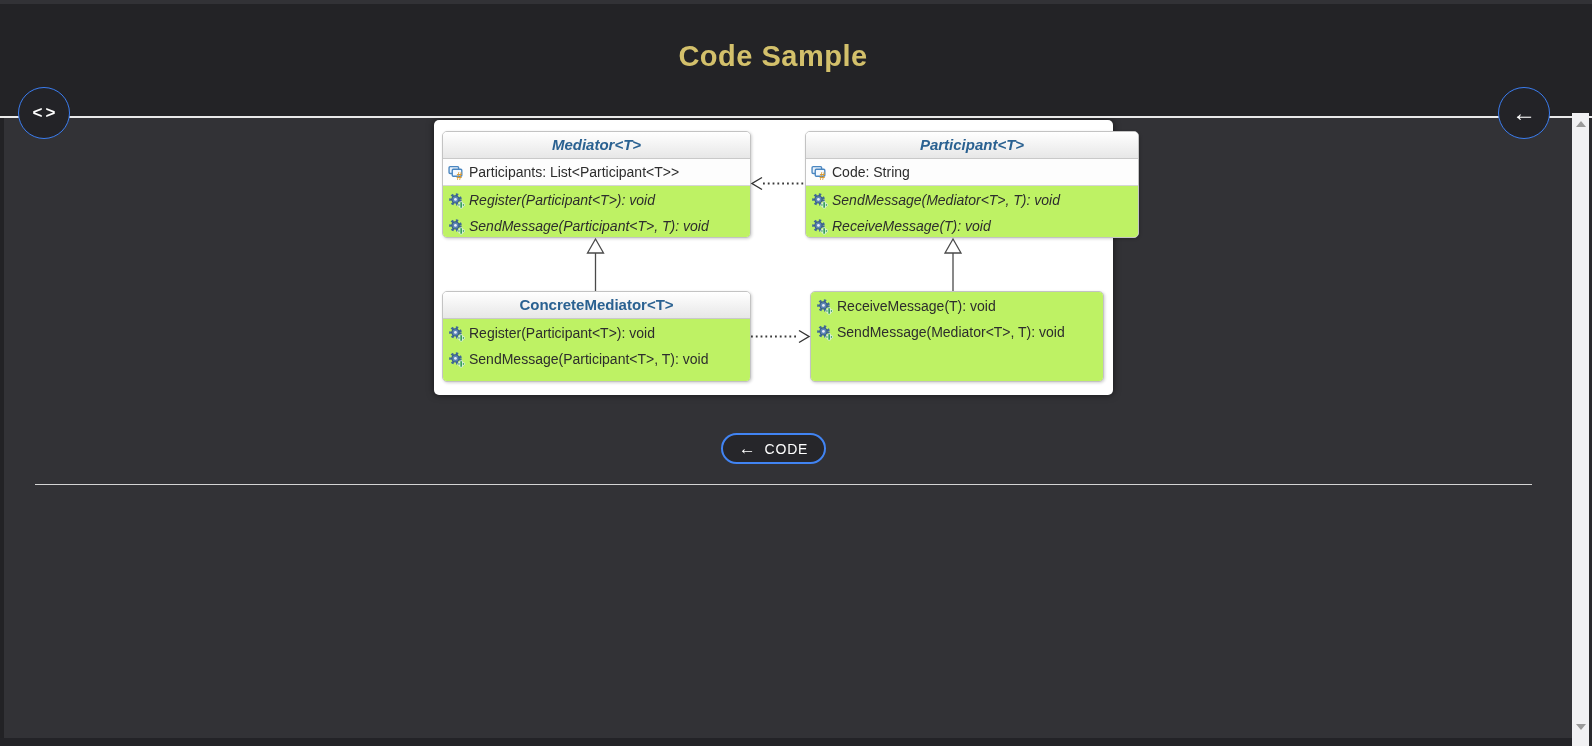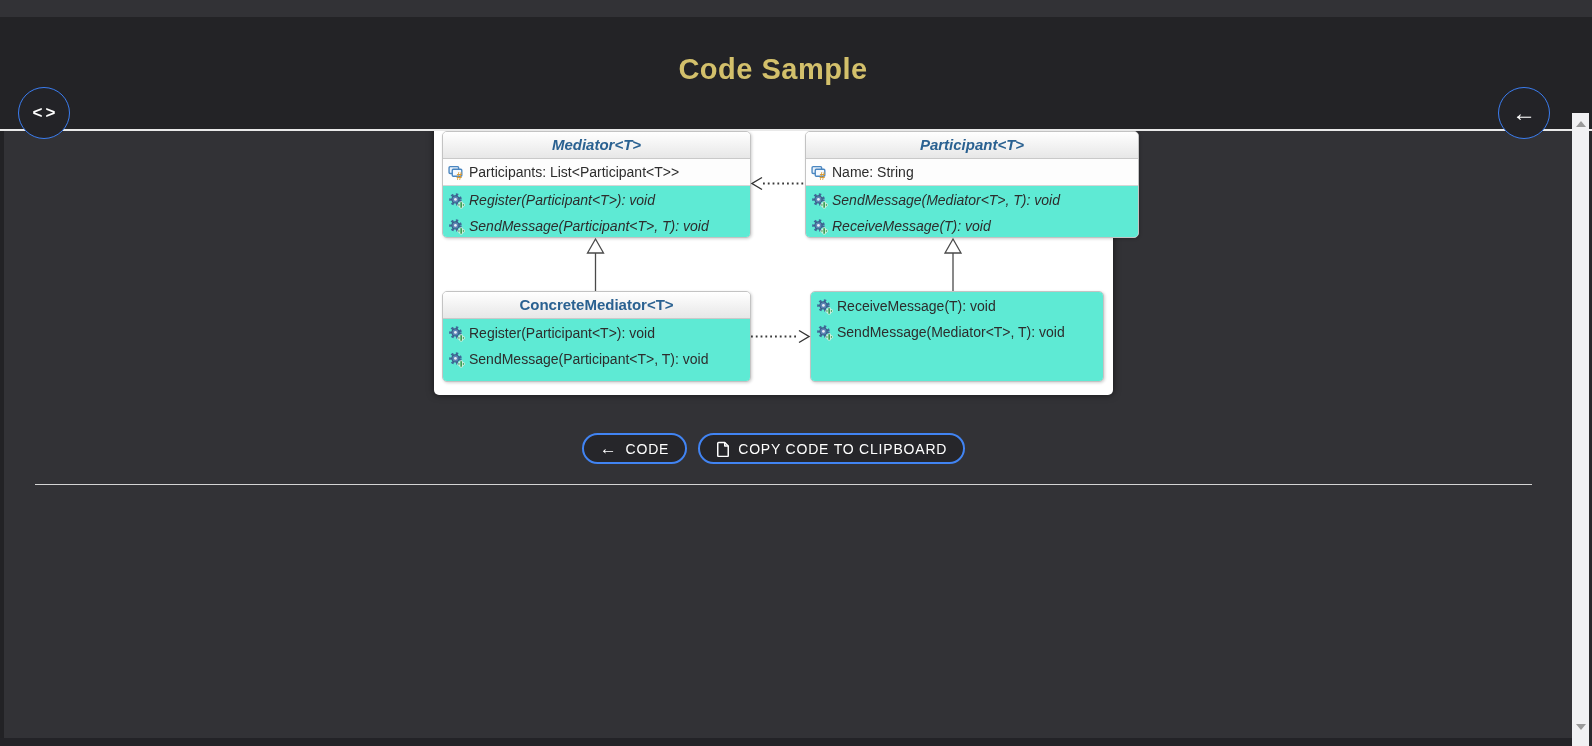--- a/index.html
+++ b/index.html
@@ -3,21 +3,21 @@
 <meta charset="utf-8">
 <style>
   html,body{margin:0;padding:0;background:#18181a;}
   #app{
     position:relative;width:1592px;height:746px;overflow:hidden;
     background:#323236;font-family:"Liberation Sans",sans-serif;
     -webkit-font-smoothing:antialiased;
   }
   
   .app-header{
-    position:absolute;top:17px;left:0;width:1592px;height:112px;
+    position:absolute;top:4px;left:0;width:1592px;height:112px;
     background:#232326;border-bottom:2px solid #e9e9e9;z-index:2;
   }
   .page-title{
     position:absolute;top:36px;left:773px;transform:translateX(-50%);
     color:#d3c06b;font-size:29px;font-weight:bold;letter-spacing:.5px;white-space:nowrap;
   }
   
   .fab{
     position:absolute;width:52px;height:52px;border-radius:50%;
     background:#232327;border:1.5px solid #3b7df0;z-index:5;
@@ -42,21 +42,21 @@
     font-size:15px;font-weight:bold;color:#2a6191;
     background:linear-gradient(#ffffff,#e7e7e7);border-bottom:1px solid #c9c9c9;
     white-space:nowrap;
   }
   .abstract .uml-title{font-style:italic;}
   .uml-row{
     height:26px;flex:0 0 auto;display:flex;align-items:center;gap:4px;
     padding-left:5px;font-size:14px;color:#2d2d2d;white-space:nowrap;
   }
   .uml-row.field{background:#fdfdfd;border-bottom:1px solid #d6d6d6;}
-  .uml-methods{flex:1 1 auto;background:#5eead4;padding-top:1px;}
+  .uml-methods{flex:1 1 auto;background:#bef264;padding-top:1px;}
   .abstract .uml-methods .member-text{font-style:italic;}
   .uml-row .icon{flex:0 0 auto;display:inline-flex;width:17px;height:17px;}
   .connectors{position:absolute;left:0;top:0;pointer-events:none;}
   
   .actions{
     position:absolute;top:433px;left:0;width:1547px;
     display:flex;justify-content:center;gap:11px;z-index:2;
   }
   .pill-btn{
     height:31px;box-sizing:border-box;border:2px solid #4184f3;border-radius:17px;
@@ -140,21 +140,21 @@
     <div class="uml-box abstract" style="left:371px;top:11px;width:334px;height:107px">
       <div class="uml-title">Participant&lt;T&gt;</div>
       <div class="uml-row field">
         <span class="icon">
           <svg viewBox="0 0 16 16" width="17" height="17">
               <rect x="1" y="2.5" width="9" height="6.5" rx="1" fill="#e8f1fa" stroke="#4a86c0" stroke-width="1.3"></rect>
               <rect x="4" y="5" width="9" height="6.5" rx="1" fill="#f4f9ff" stroke="#4a86c0" stroke-width="1.3"></rect>
               <text x="8" y="15.5" font-size="9.5" font-weight="bold" fill="#dd9c33">#</text>
             </svg>
         </span>
-        <span class="member-text">Name: String</span>
+        <span class="member-text">Code: String</span>
       </div>
       <div class="uml-methods">
         <div class="uml-row">
           <span class="icon">
             <svg viewBox="0 0 16 16" width="17" height="17">
                 <circle cx="7" cy="7" r="4.6" fill="none" stroke="#3f6899" stroke-width="2.6" stroke-dasharray="2.1 2.2"></circle>
                 <circle cx="7" cy="7" r="3.4" fill="#5b84b5" stroke="#35597f" stroke-width="1"></circle>
                 <circle cx="7" cy="7" r="1.3" fill="#e9eef5"></circle>
                 <rect x="9.4" y="11" width="6" height="2.4" rx="0.5" fill="#2f9e4f" stroke="#ffffff" stroke-width="0.7"></rect>
                 <rect x="11.2" y="9.2" width="2.4" height="6" rx="0.5" fill="#2f9e4f" stroke="#ffffff" stroke-width="0.7"></rect>
@@ -250,29 +250,20 @@
       <polyline points="365,210.5 375,216.5 365,222.5" fill="none" stroke="#333333" stroke-width="1.4"></polyline>
       <line x1="317" y1="216.5" x2="364" y2="216.5" stroke="#3a3a3a" stroke-width="1.8" stroke-dasharray="1.8 3"></line>
     </svg>
   </div>
 
   <div class="actions">
     <button class="pill-btn">
       <span class="btn-arrow">←</span>
       <span>CODE</span>
     </button>
-    <button class="pill-btn">
-      <span class="icon" style="display:inline-flex;">
-        <svg viewBox="0 0 16 18" width="14" height="16">
-            <path d="M3 1.5 h7 l4 4 V16.5 a1 1 0 0 1 -1 1 H3 a1 1 0 0 1 -1 -1 V2.5 a1 1 0 0 1 1 -1 z" fill="none" stroke="#ffffff" stroke-width="1.7" stroke-linejoin="round"></path>
-            <path d="M10 1.5 v4 h4" fill="none" stroke="#ffffff" stroke-width="1.7" stroke-linejoin="round"></path>
-          </svg>
-      </span>
-      <span>COPY CODE TO CLIPBOARD</span>
-    </button>
   </div>
 
   <div class="divider"></div>
 
   <div class="left-edge"></div>
   <div class="bottom-strip"></div>
   <div class="right-edge"></div>
 
   <div class="scrollbar">
     <div class="scroll-btn up">

